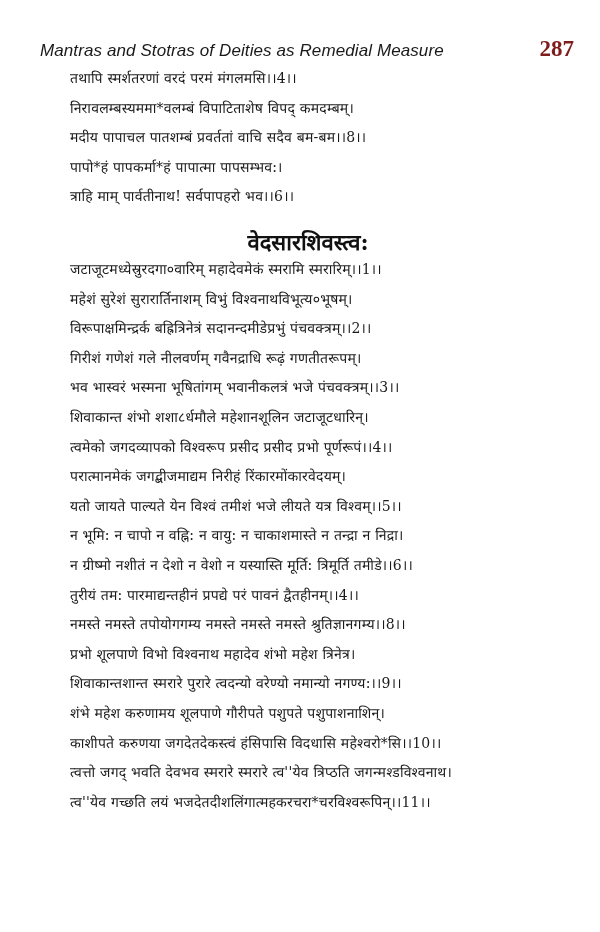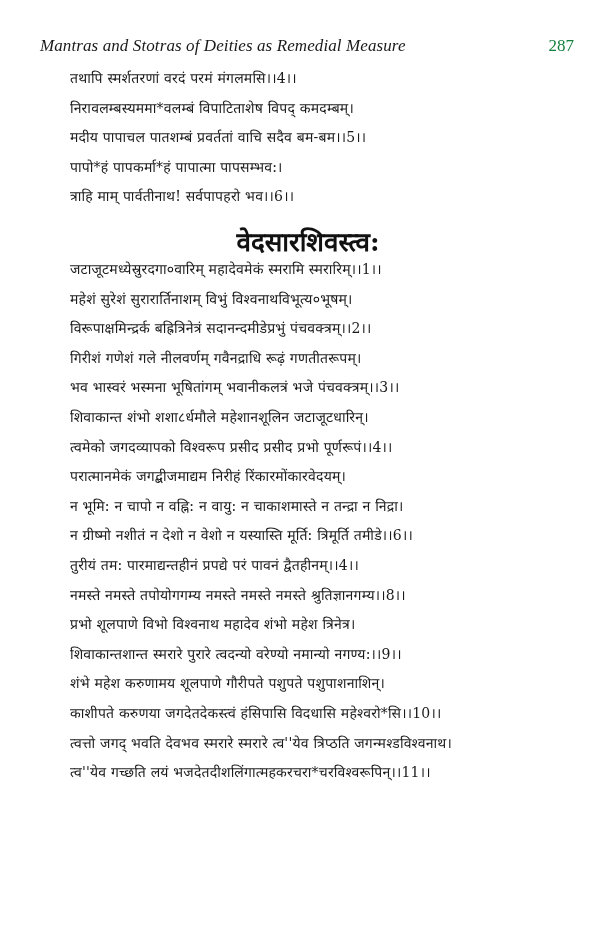--- a/index.html
+++ b/index.html
@@ -25,30 +25,31 @@
       position: absolute;
       top: 36px;
       left: 40px;
       width: 534px;
       height: 24px;
       display: flex;
       justify-content: space-between;
       align-items: baseline;
     }
     .header-title {
-      font-family: Liberation Serif, serif;
+      font-family: Liberation Sans, sans-serif;
       font-style: italic;
       font-size: 17px;
       letter-spacing: 0.1px;
       color: #1a1a1a;
     }
     .page-number {
       font-family: "Liberation Serif", serif;
-      font-size: 17px;
-      color: #15803d;
+      font-size: 23px;
+      color: #7f1d1d;
+      font-weight: bold;
     }
     .verses {
       position: absolute;
       left: 70px;
       width: 520px;
     }
     .verse-line {
       display: block;
       height: 29.6px;
       line-height: 29.6px;
@@ -59,55 +60,56 @@
     .block-1 { top: 64px; }
     .block-2 { top: 255px; }
     .section-title {
       position: absolute;
       top: 224px;
       left: 0;
       width: 600px;
       text-align: center;
       padding-left: 16px;
       box-sizing: border-box;
-      font-size: 26px;
+      font-size: 22px;
       font-weight: bold;
       line-height: 36px;
       color: #111111;
     }
   </style>
 </head>
 <body>
 
 <div class="page">
 
   <div class="running-header">
     <span class="header-title">Mantras and Stotras of Deities as Remedial Measure</span>
     <span class="page-number">287</span>
   </div>
 
   <div class="verses block-1">
     <span class="verse-line">तथापि स्मर्शतरणां वरदं परमं मंगलमसि।।4।।</span>
     <span class="verse-line">निरावलम्बस्यममा*वलम्बं विपाटिताशेष विपद् कमदम्बम्।</span>
-    <span class="verse-line">मदीय पापाचल पातशम्बं प्रवर्ततां वाचि सदैव बम-बम।।5।।</span>
+    <span class="verse-line">मदीय पापाचल पातशम्बं प्रवर्ततां वाचि सदैव बम-बम।।8।।</span>
     <span class="verse-line">पापो*हं पापकर्मा*हं पापात्मा पापसम्भव:।</span>
     <span class="verse-line">त्राहि माम् पार्वतीनाथ! सर्वपापहरो भव।।6।।</span>
   </div>
 
   <div class="section-title">वेदसारशिवस्त्व:</div>
 
   <div class="verses block-2">
     <span class="verse-line">जटाजूटमध्येस्रुरदगा०वारिम् महादेवमेकं स्मरामि स्मरारिम्।।1।।</span>
     <span class="verse-line">महेशं सुरेशं सुरारार्तिनाशम् विभुं विश्वनाथविभूत्य०भूषम्।</span>
     <span class="verse-line">विरूपाक्षमिन्द्रर्क बह्रित्रिनेत्रं सदानन्दमीडेप्रभुं पंचवक्त्रम्।।2।।</span>
     <span class="verse-line">गिरीशं गणेशं गले नीलवर्णम् गवैनद्राधि रूढ़ं गणतीतरूपम्।</span>
     <span class="verse-line">भव भास्वरं भस्मना भूषितांगम् भवानीकलत्रं भजे पंचवक्त्रम्।।3।।</span>
     <span class="verse-line">शिवाकान्त शंभो शशा८र्धमौले महेशानशूलिन जटाजूटधारिन्।</span>
     <span class="verse-line">त्वमेको जगदव्यापको विश्वरूप प्रसीद प्रसीद प्रभो पूर्णरूपं।।4।।</span>
     <span class="verse-line">परात्मानमेकं जगद्बीजमाद्यम निरीहं रिंकारमोंकारवेदयम्।</span>
+    <span class="verse-line">यतो जायते पाल्यते येन विश्वं तमीशं भजे लीयते यत्र विश्वम्।।5।।</span>
     <span class="verse-line">न भूमि: न चापो न वह्नि: न वायु: न चाकाशमास्ते न तन्द्रा न निद्रा।</span>
     <span class="verse-line">न ग्रीष्मो नशीतं न देशो न वेशो न यस्यास्ति मूर्ति: त्रिमूर्ति तमीडे।।6।।</span>
     <span class="verse-line">तुरीयं तम: पारमाद्यन्तहीनं प्रपद्ये परं पावनं द्वैतहीनम्।।4।।</span>
     <span class="verse-line">नमस्ते नमस्ते तपोयोगगम्य नमस्ते नमस्ते नमस्ते श्रुतिज्ञानगम्य।।8।।</span>
     <span class="verse-line">प्रभो शूलपाणे विभो विश्वनाथ महादेव शंभो महेश त्रिनेत्र।</span>
     <span class="verse-line">शिवाकान्तशान्त स्मरारे पुरारे त्वदन्यो वरेण्यो नमान्यो नगण्य:।।9।।</span>
     <span class="verse-line">शंभे महेश करुणामय शूलपाणे गौरीपते पशुपते पशुपाशनाशिन्।</span>
     <span class="verse-line">काशीपते करुणया जगदेतदेकस्त्वं हंसिपासि विदधासि महेश्वरो*सि।।10।।</span>
     <span class="verse-line">त्वत्तो जगद् भवति देवभव स्मरारे स्मरारे त्व''येव त्रिप्ठति जगन्मश्डविश्वनाथ।</span>
     <span class="verse-line">त्व''येव गच्छति लयं भजदेतदीशलिंगात्महकरचरा*चरविश्वरूपिन्।।11।।</span>

